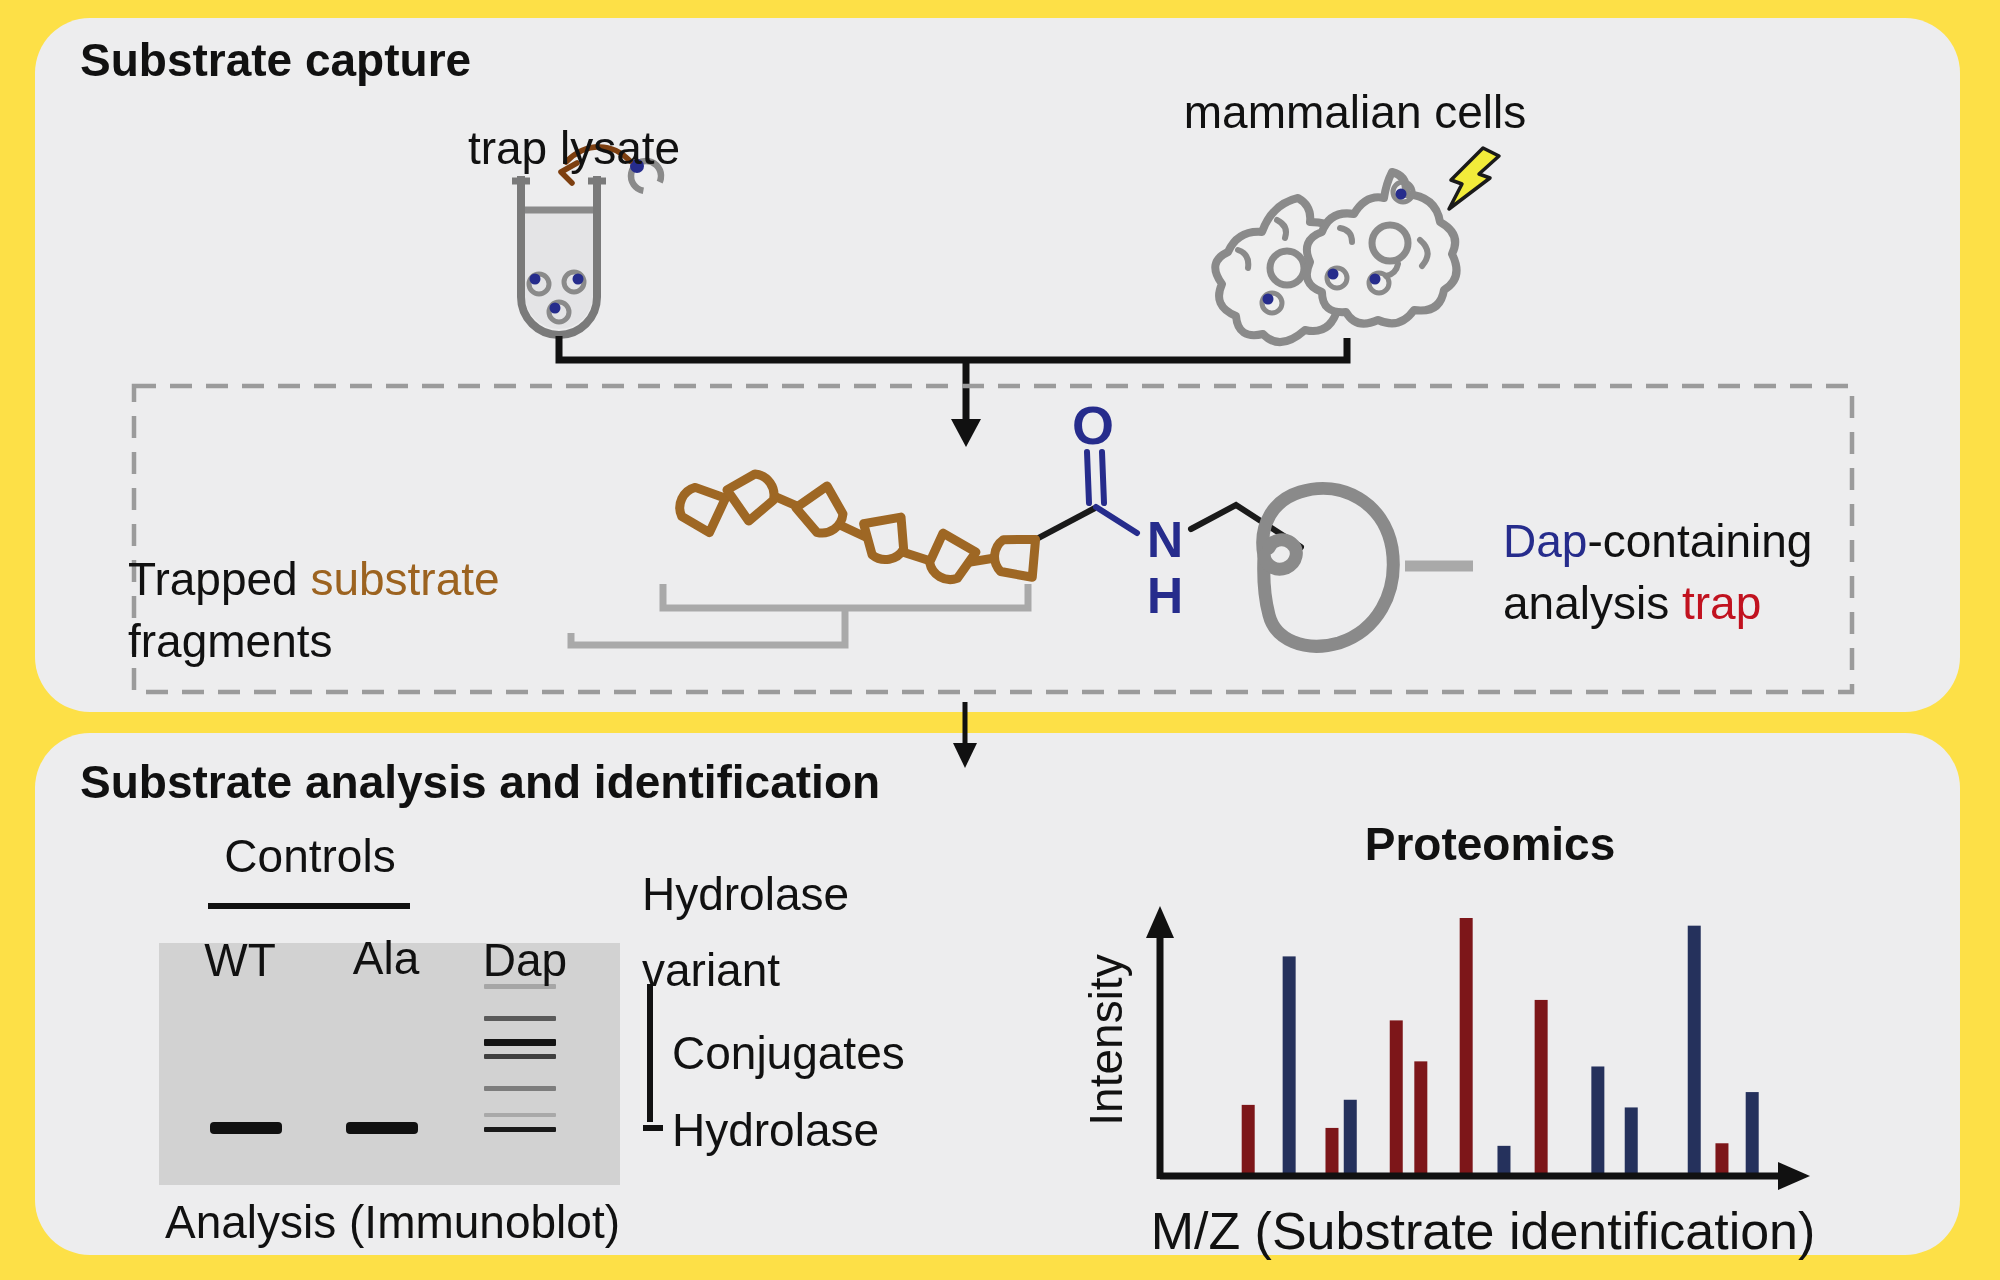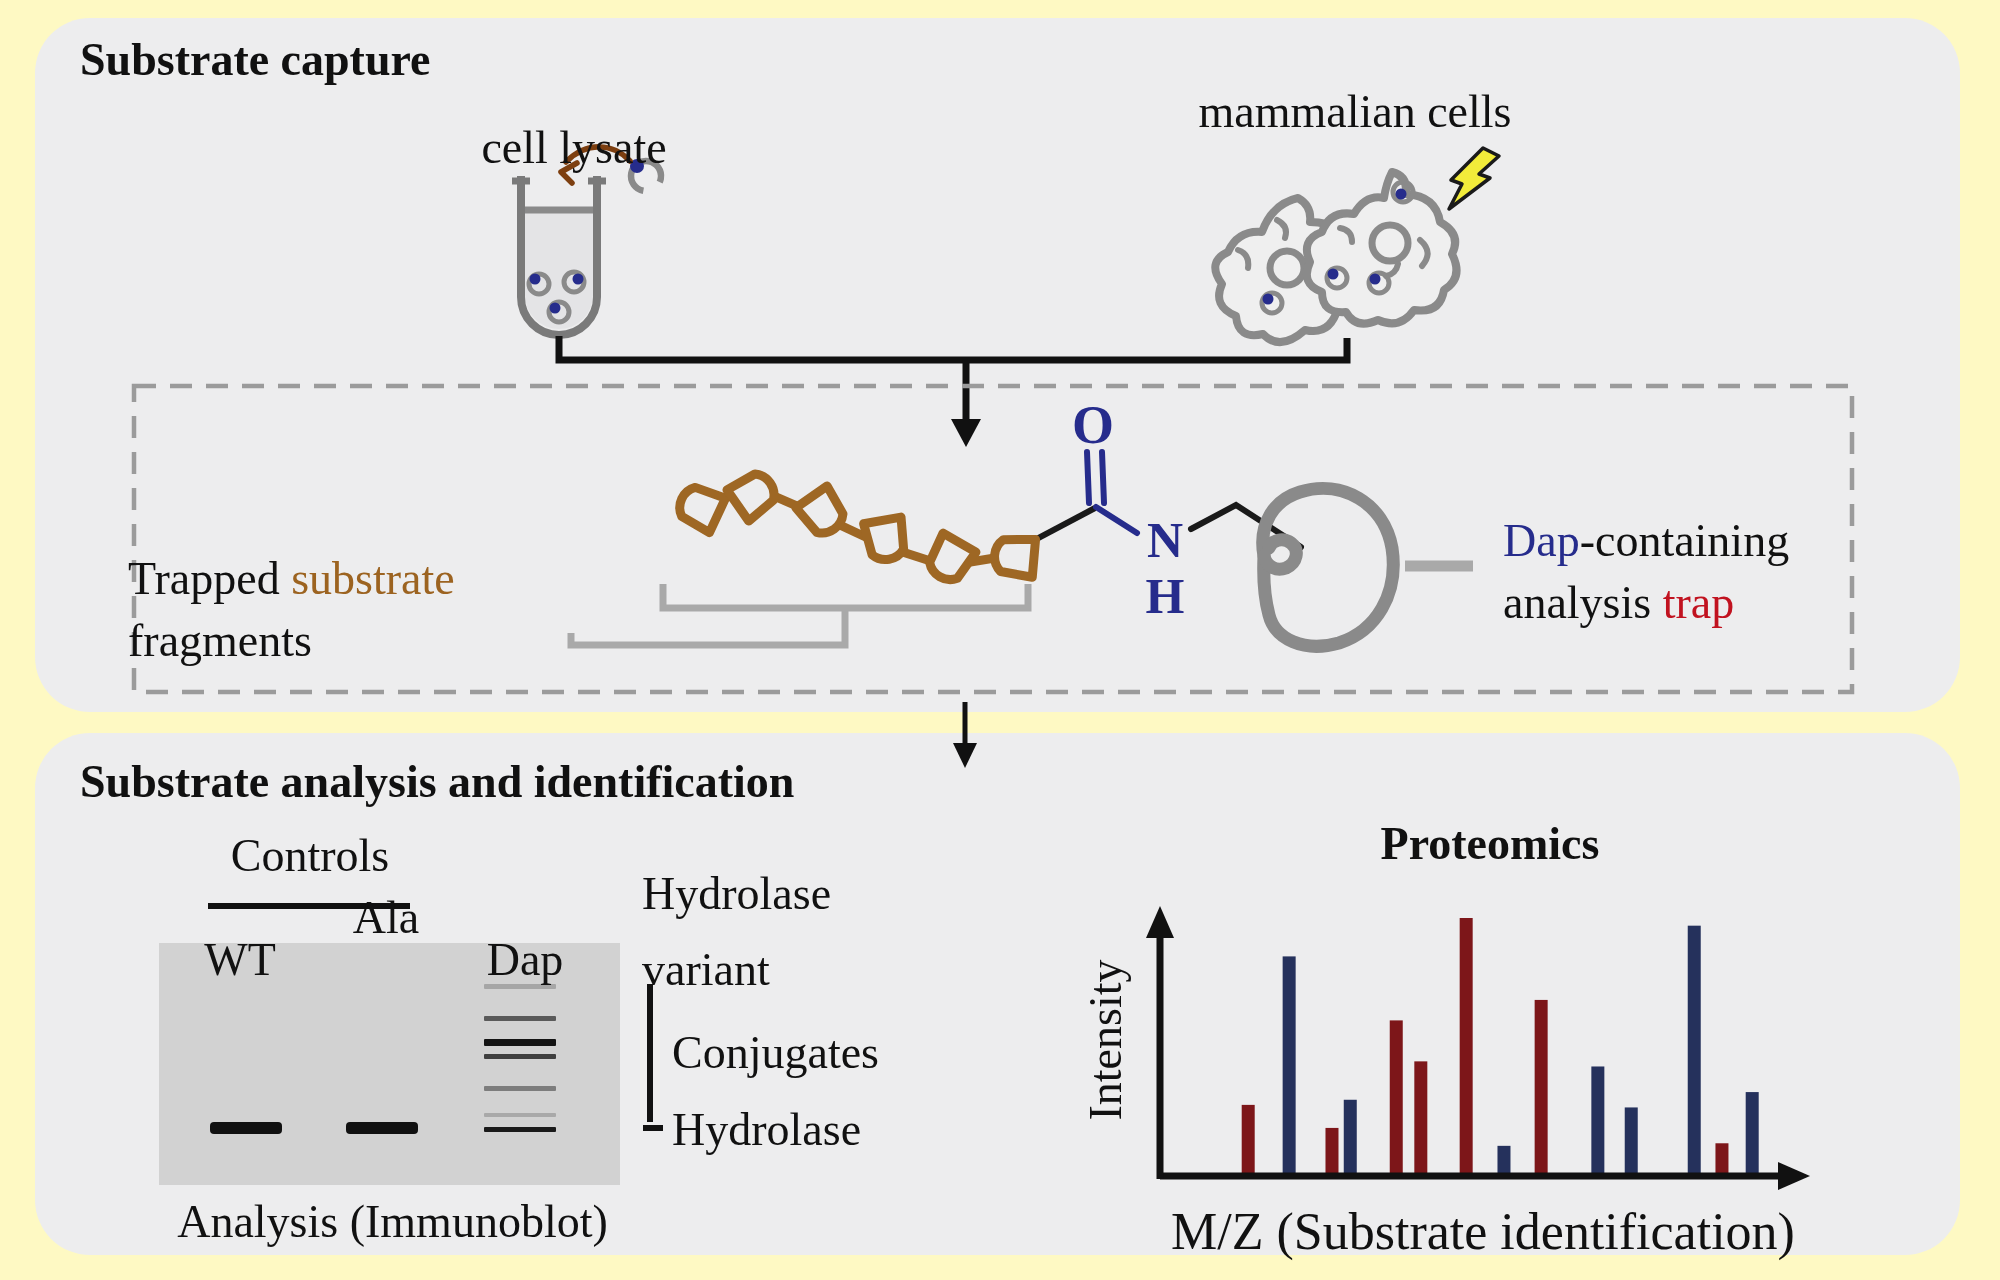--- a/index.html
+++ b/index.html
@@ -1,17 +1,17 @@
 <!DOCTYPE html>
 <html><head>
 <meta charset="utf-8">
 <style>
   html,body{margin:0;padding:0;background:#ffffff;}
-  .page{position:relative;width:2000px;height:1280px;background:#fef9c3;
-        font-family:Liberation Serif, serif;overflow:hidden;color:#111;}
+  .page{position:relative;width:2000px;height:1280px;background:#fde047;
+        font-family:Liberation Sans, sans-serif;overflow:hidden;color:#111;}
   .panel{position:absolute;left:35px;width:1925px;background:#ededee;border-radius:55px;z-index:0;}
   #panel1{top:18px;height:694px;}
   #panel2{top:733px;height:522px;}
   svg.art{position:absolute;left:0;top:0;z-index:1;pointer-events:none;}
   .lbl{position:absolute;z-index:2;white-space:pre;line-height:1.15;}
   .ctr{text-align:center;white-space:nowrap;}
   .b{font-weight:bold;}
   .title{font-size:46px;font-weight:bold;letter-spacing:0px;}
   .t46{font-size:46px;}
   .t44{font-size:52px;}
@@ -177,37 +177,37 @@
           <rect x="1745.6999999999998" y="1092.08" width="13" height="81.92" fill="#25315c"></rect>
         </g>
       <line x1="1160" y1="1176" x2="1784" y2="1176" stroke="#111" stroke-width="7"></line>
       <polygon points="1810,1176 1778,1162 1778,1190" fill="#111"></polygon>
       <line x1="1160" y1="1179" x2="1160" y2="932" stroke="#111" stroke-width="7"></line>
       <polygon points="1160,906 1146,938 1174,938" fill="#111"></polygon>
     </g>
   </svg>
 
   <div class="lbl title" style="left:80px;top:34px;">Substrate capture</div>
-  <div class="lbl t46 ctr" style="left:424px;top:122px;width:300px;">cell lysate</div>
+  <div class="lbl t46 ctr" style="left:424px;top:122px;width:300px;">trap lysate</div>
   <div class="lbl t46 two" style="left:128px;top:548px;"><span>Trapped </span><span style="color: rgb(156, 99, 32);">substrate</span><br><span>fragments</span></div>
 
   <div class="lbl t46 ctr" style="left:1180px;top:86px;width:350px;">mammalian cells</div>
 
   <div class="lbl t46 two" style="left:1503px;top:510px;"><span style="color: rgb(38, 44, 140);">Dap</span><span>-containing</span><br><span>analysis </span><span style="color: rgb(193, 18, 31);">trap</span></div>
 
   <div class="lbl atom ctr" style="left: 1063px; top: 394px; width: 60px; color: rgb(38, 44, 140);">O</div>
   <div class="lbl atom ctr" style="left: 1135px; top: 512px; width: 60px; font-size: 50px; color: rgb(38, 44, 140);">N</div>
   <div class="lbl atom ctr" style="left: 1135px; top: 568px; width: 60px; font-size: 50px; color: rgb(38, 44, 140);">H</div>
 
   <div class="lbl title" style="left:80px;top:756px;">Substrate analysis and identification</div>
 
   <div class="lbl t46 ctr" style="left:209px;top:830px;width:202px;">Controls</div>
   <div class="rule" style="left:208px;top:903px;width:202px;height:6px;"></div>
   <div class="lbl t46 ctr" style="left:190px;top:934px;width:100px;">WT</div>
-  <div class="lbl t46 ctr" style="left:336px;top:892px;width:100px;">Ala</div>
+  <div class="lbl t46 ctr" style="left:336px;top:932px;width:100px;">Ala</div>
   <div class="lbl t46 ctr" style="left:475px;top:934px;width:100px;">Dap</div>
   <div class="lbl t46 gelhdr" style="left:642px;top:856px;"><span>Hydrolase</span><br><span>variant</span></div>
 
   <div class="lbl t46" style="left:672px;top:1027px;">Conjugates</div>
   <div class="lbl t46" style="left:672px;top:1104px;">Hydrolase</div>
   <div class="lbl t46 ctr" style="left:155px;top:1196px;width:475px;">Analysis (Immunoblot)</div>
 
   <div class="lbl t46 ctr b" style="left:1290px;top:818px;width:400px;">Proteomics</div>
   <div class="lbl t46 ctr" id="lbl-intensity" style="left:1106px;top:1040px;">Intensity</div>
   <div class="lbl t44 ctr" style="left:1150px;top:1202px;width:666px;">M/Z (Substrate identification)</div>

